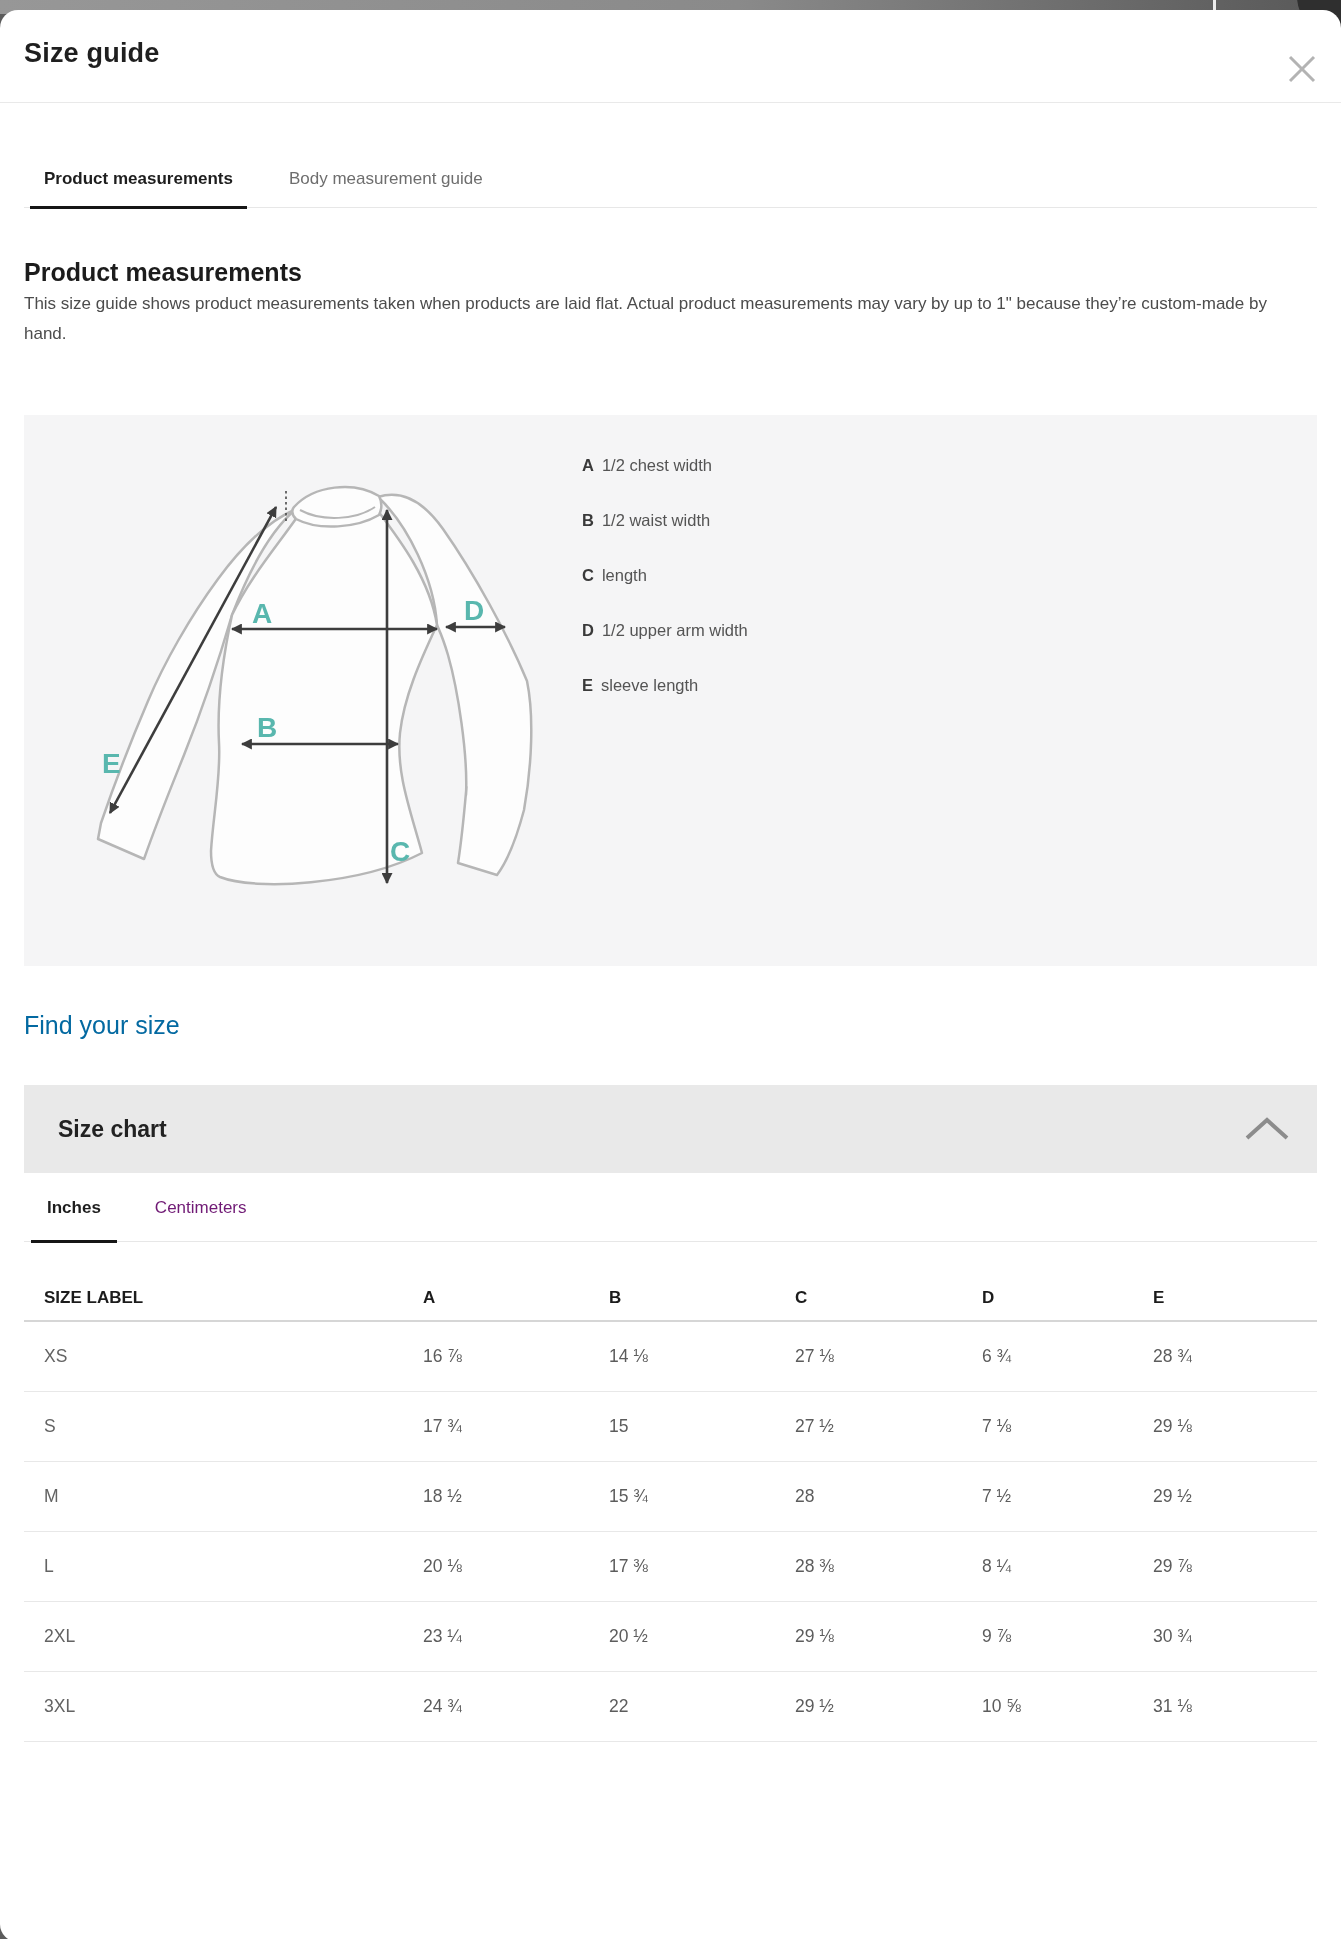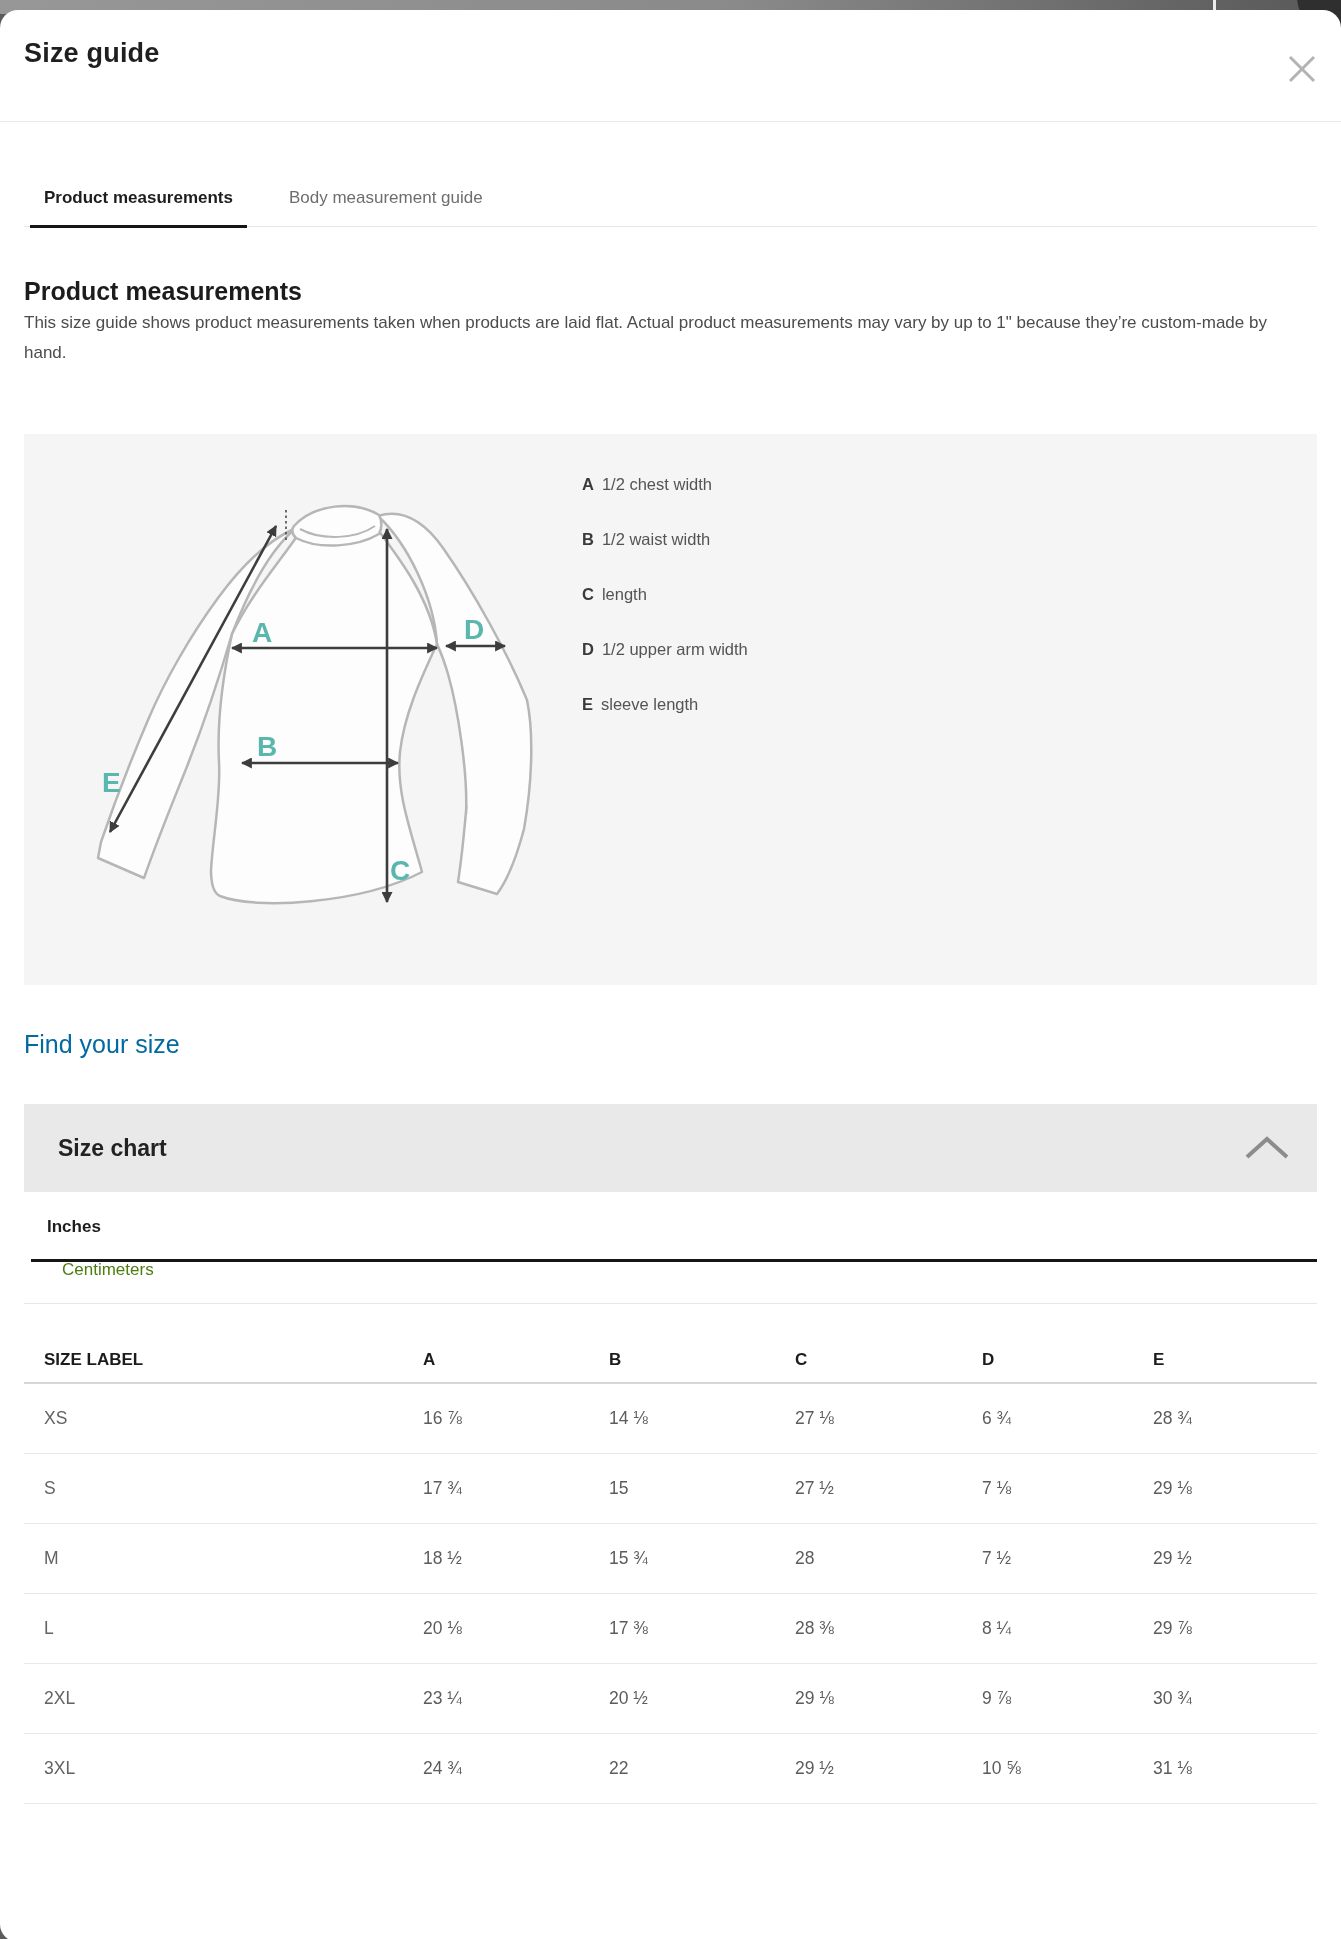--- a/index.html
+++ b/index.html
@@ -13,21 +13,21 @@
   
   .backdrop-strip { position:absolute; top:0; left:0; width:1341px; height:14px;
     background:linear-gradient(90deg,#979797 0%, #8a8a8a 55%, #606060 92%, #585858 100%); }
   .backdrop-line { position:absolute; top:0; left:1213px; width:3px; height:14px; background:#ededed; }
   .backdrop-circle { position:absolute; top:-46px; left:1297px; width:84px; height:84px;
     border-radius:50%; background:#2f2f2f; }
   
   .modal { position:absolute; top:10px; left:0; width:1341px; height:1932px;
     background:#ffffff; border-radius:18px 18px 0 18px; }
   
-  .modal-header { position:relative; height:112px; border-bottom:1px solid #e9e9e9; }
+  .modal-header { position:relative; height:93px; border-bottom:1px solid #e9e9e9; }
   .modal-title { position:absolute; left:24px; top:28px; font-size:27px; font-weight:bold;
     color:#1f1f1f; letter-spacing:.2px; }
   .close-btn { position:absolute; right:20px; top:40px; width:38px; height:38px;
     background:none; border:none; cursor:pointer; display:flex; align-items:center; justify-content:center; }
   
   .main-tabs { margin:0 24px; padding-top:66px; display:flex; border-bottom:1px solid #e7e7e7; }
   .main-tab { position:relative; margin-left:6px; padding:0 14px 18px; font-size:17px;
     color:#6e6e6e; line-height:20px; cursor:pointer; white-space:nowrap; }
   .main-tab + .main-tab { margin-left:28px; }
   .main-tab.active { color:#1e1e1e; font-weight:bold; }
@@ -47,23 +47,23 @@
   .legend-label { color:#545454; }
   
   .find-heading { margin-top:42px; font-size:25px; line-height:34px; font-weight:normal; color:#0369a1; }
   
   .chart-bar { position:relative; margin-top:43px; height:88px; background:#e9e9e9; cursor:pointer; }
   .chart-bar-title { position:absolute; left:34px; top:50%; transform:translateY(-50%);
     font-size:23px; font-weight:bold; color:#222; }
   .chart-bar-chevron { position:absolute; right:27px; top:50%; transform:translateY(-50%);
     width:46px; height:24px; }
   
-  .unit-tabs { display:flex; padding-top:25px; border-bottom:1px solid #e7e7e7;flex-direction:column; }
+  .unit-tabs { display:flex; padding-top:25px; border-bottom:1px solid #e7e7e7; }
   .unit-tab { position:relative; margin-left:7px; padding:0 16px 23px; font-size:17px;
-    color:#4d7c0f; line-height:20px; cursor:pointer; white-space:nowrap; }
+    color:#701a75; line-height:20px; cursor:pointer; white-space:nowrap; }
   .unit-tab + .unit-tab { margin-left:22px; }
   .unit-tab.active { color:#1e1e1e; font-weight:bold; }
   .unit-tab.active::after { content:""; position:absolute; left:0; right:0; bottom:-2px;
     height:3px; background:#161616; }
   
   .size-table { width:1293px; margin-top:20px; border-collapse:collapse; table-layout:fixed; }
   .size-table th { text-align:left; font-size:17px; font-weight:bold; color:#1c1c1c;
     padding:26px 0 12px; border-bottom:2px solid #d6d6d6; }
   .size-table th:first-child, .size-table td:first-child { padding-left:20px; }
   .size-table td { font-size:17.5px; color:#5c5c5c; padding:24px 0;

